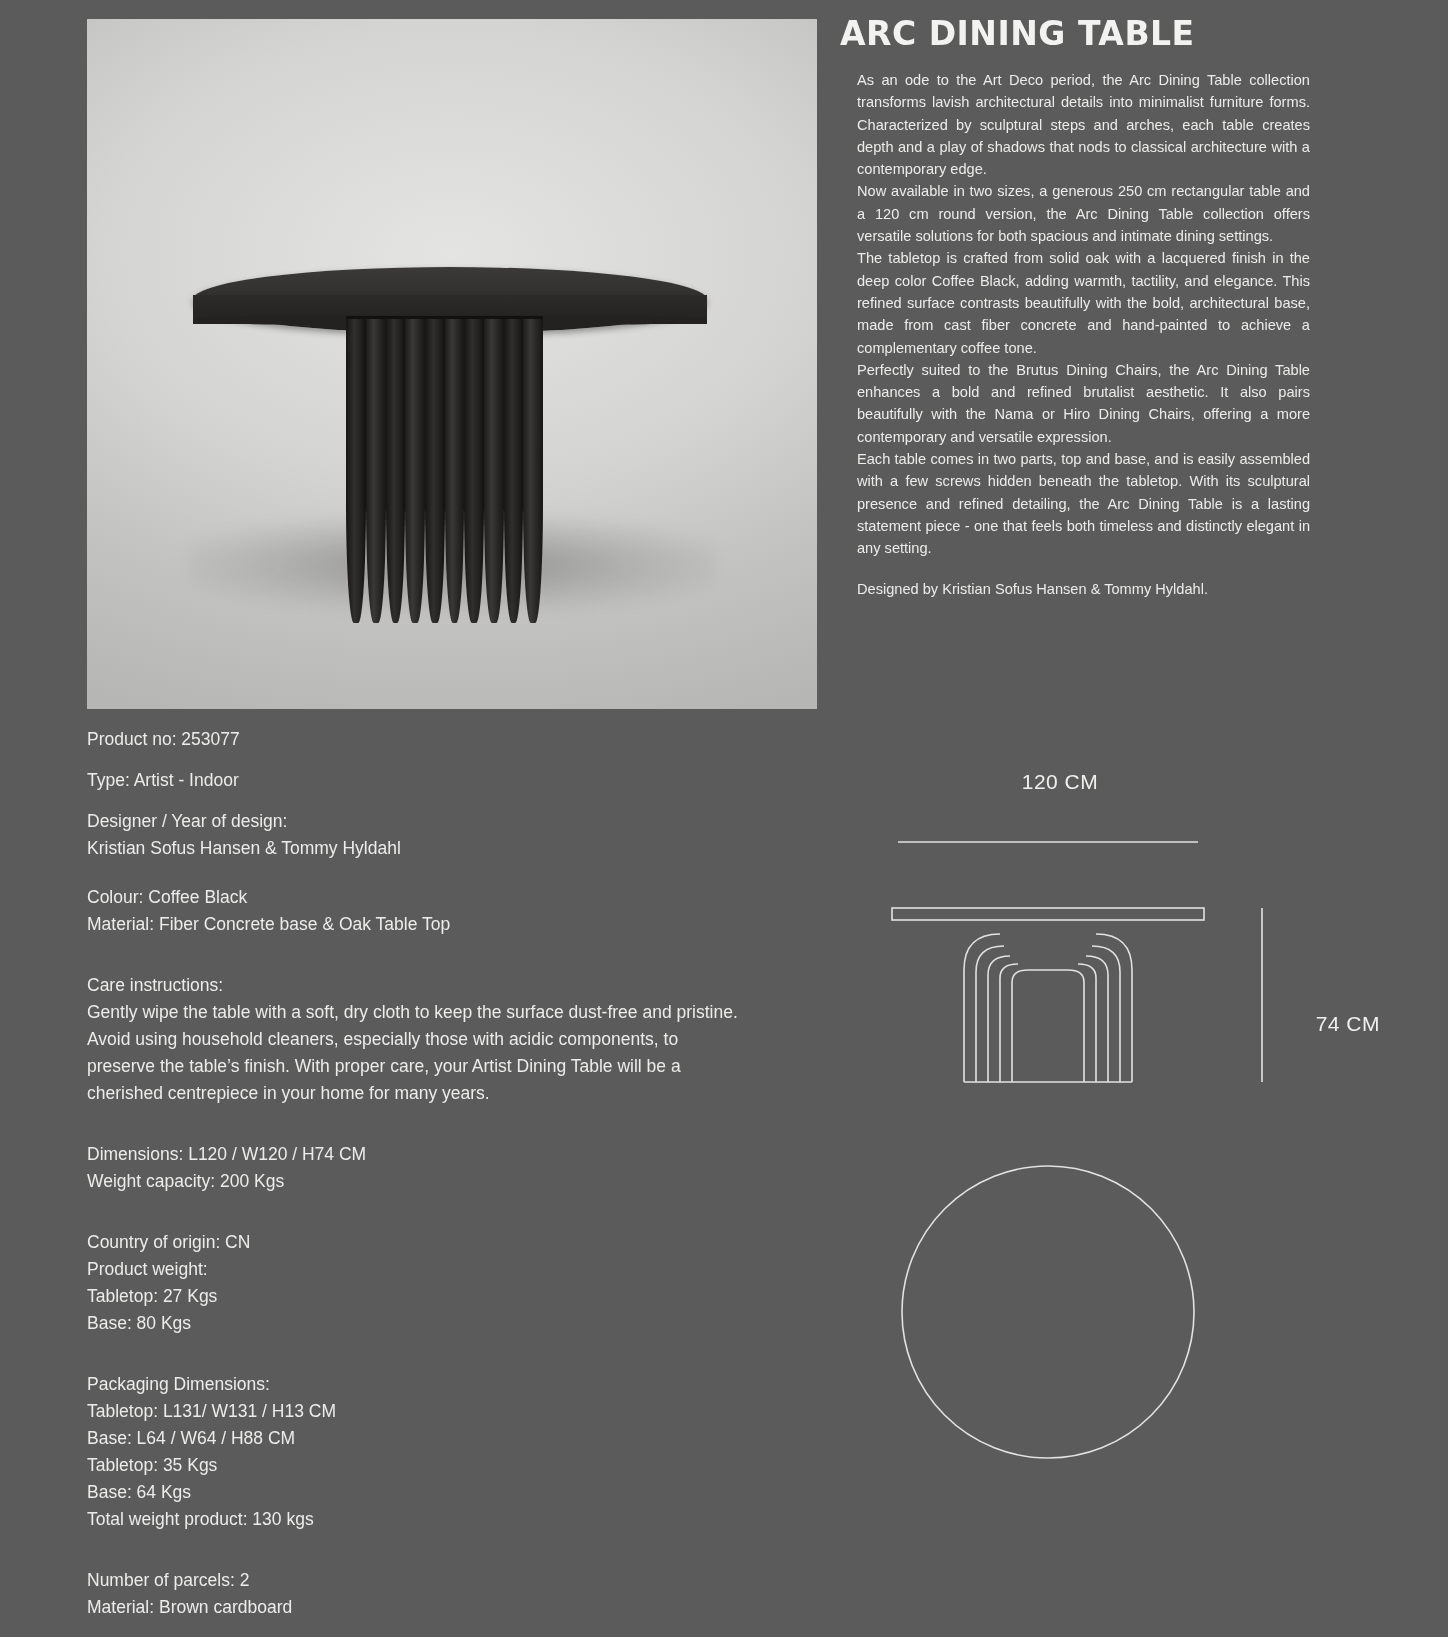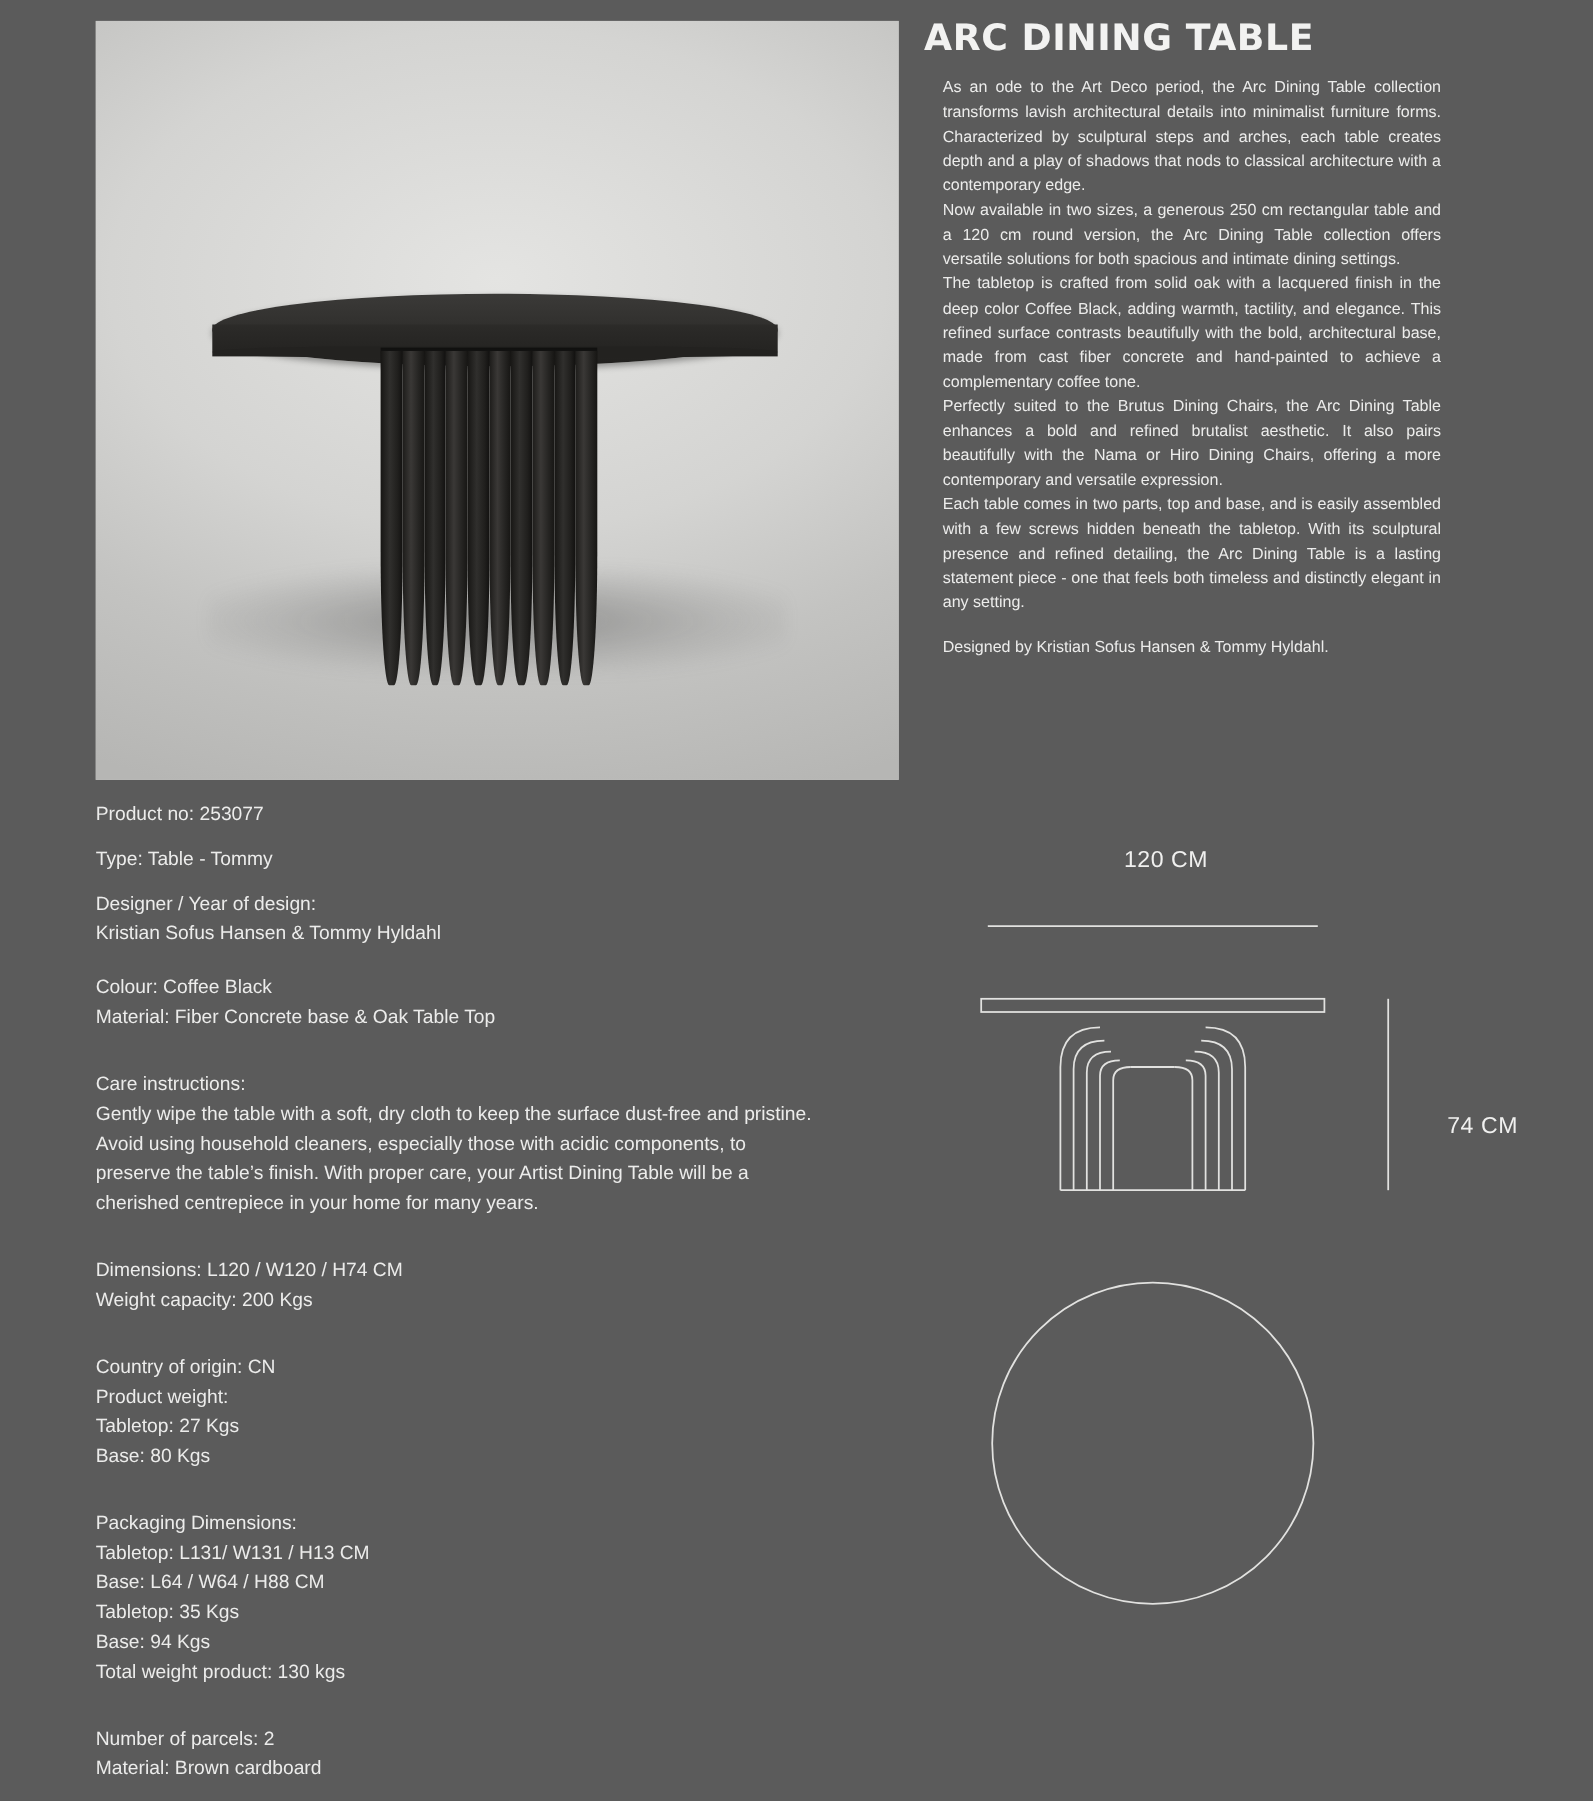--- a/index.html
+++ b/index.html
@@ -197,38 +197,38 @@
         <div class="flute"></div>
         <div class="flute"></div>
         <div class="flute"></div>
         <div class="flute"></div>
       </div>
     </div>
   </div>
 
   <div class="left-text">
     <p>Product no: 253077</p>
-    <p>Type: Table - Tommy</p>
+    <p>Type: Artist - Indoor</p>
     <p class="tight">Designer / Year of design:</p>
     <p class="gap-lg">Kristian Sofus Hansen &amp; Tommy Hyldahl</p>
     <p class="tight">Colour:  Coffee Black</p>
     <p style="margin-bottom:34px;">Material: Fiber Concrete base &amp; Oak Table Top</p>
     <p class="tight">Care instructions:</p>
     <p style="margin-bottom:34px;">Gently wipe the table with a soft, dry cloth to keep the surface dust-free and pristine. Avoid using household cleaners, especially those with acidic components, to preserve the table’s finish. With proper care, your Artist Dining Table will be a cherished centrepiece in your home for many years.</p>
     <p class="tight">Dimensions: L120 / W120 / H74 CM</p>
     <p style="margin-bottom:34px;">Weight capacity: 200 Kgs</p>
     <p class="tight">Country of origin: CN</p>
     <p class="tight">Product weight:</p>
     <p class="tight">Tabletop: 27 Kgs</p>
     <p style="margin-bottom:34px;">Base: 80 Kgs</p>
     <p class="tight">Packaging Dimensions:</p>
     <p class="tight">Tabletop: L131/ W131 / H13 CM</p>
     <p class="tight">Base: L64 / W64 / H88 CM</p>
     <p class="tight">Tabletop: 35 Kgs</p>
-    <p class="tight">Base: 94 Kgs</p>
+    <p class="tight">Base: 64 Kgs</p>
     <p style="margin-bottom:34px;">Total weight  product: 130 kgs</p>
     <p class="tight">Number of parcels: 2</p>
     <p class="tight">Material: Brown cardboard</p>
   </div>
 
   <div class="right-col">
     <h1 class="title">ARC DINING TABLE</h1>
     <div class="desc">
       <p class="first">As an ode to the Art Deco period, the Arc Dining Table collection transforms lavish architectural details into minimalist furniture forms. Characterized by sculptural steps and arches, each table creates depth and a play of shadows that nods to classical architecture with a contemporary edge.</p>
       <p>Now available in two sizes, a generous 250 cm rectangular table and a 120 cm round version, the Arc Dining Table collection offers versatile solutions for both spacious and intimate dining settings.</p>

